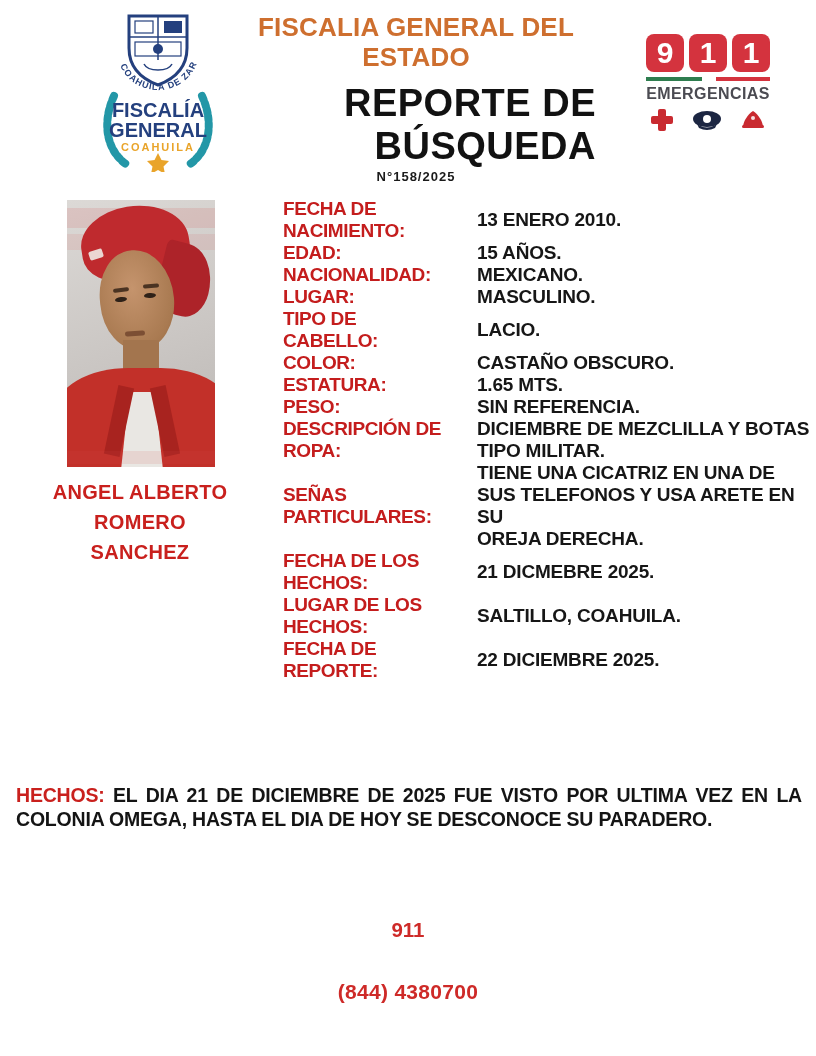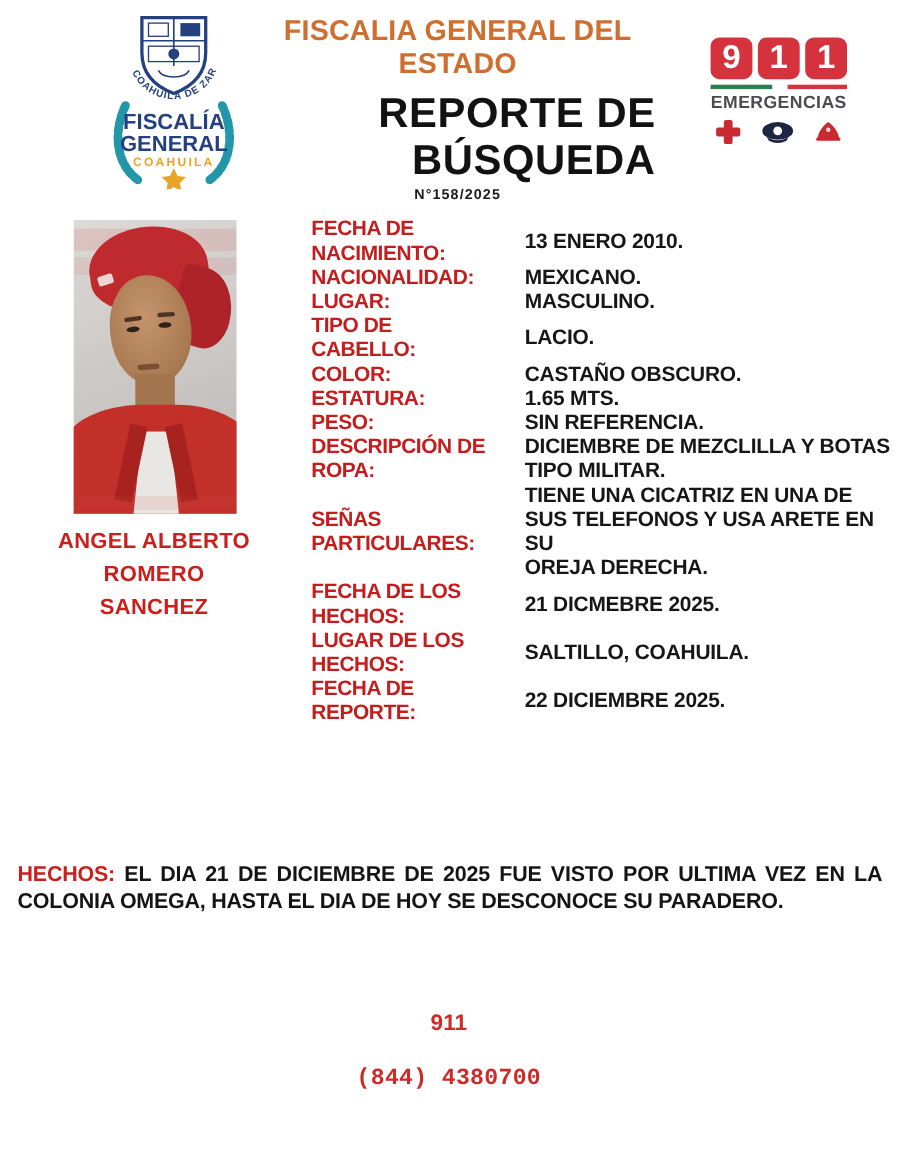--- a/index.html
+++ b/index.html
@@ -73,21 +73,21 @@
     line-height:22px; white-space:pre-line; letter-spacing:-0.2px; }
 
   
   .hechos { position:absolute; left:16px; top:783px; width:786px; text-align:justify;
     color:#141414; font-size:19.5px; font-weight:bold; line-height:24px; letter-spacing:-0.2px; }
   .hechos-label { color:#c9201d; }
 
   
   .footer { position:absolute; left:38px; top:916px; width:740px; text-align:center;
     color:#ce2a28; font-size:20.5px; font-weight:bold; line-height:27px; }
-  .footer-phone { margin-top:24px; font-size:21px; letter-spacing:0.3px;font-family:Liberation Mono, monospace; }
+  .footer-phone { margin-top:35px; font-size:21px; letter-spacing:0.3px; }
 </style>
 </head>
 <body>
 
 <div class="crest">
   <svg width="140" height="168" viewBox="0 0 140 168">
 
     <path d="M41,12 h58 v32 c0,20 -13,31 -29,37 c-16,-6 -29,-17 -29,-37 z" fill="#ffffff" stroke="#24407e" stroke-width="3"></path>
     <line x1="41" y1="33" x2="99" y2="33" stroke="#24407e" stroke-width="1.5"></line>
     <line x1="70" y1="12" x2="70" y2="56" stroke="#24407e" stroke-width="1.5"></line>
@@ -168,20 +168,24 @@
 ROMERO
 SANCHEZ</div>
 
 <div class="fields">
   <div class="frow">
     <div class="flabel">FECHA DE
 NACIMIENTO:</div>
     <div class="fvalue">13 ENERO 2010.</div>
   </div>
   <div class="frow">
+    <div class="flabel">EDAD:</div>
+    <div class="fvalue">15 AÑOS.</div>
+  </div>
+  <div class="frow">
     <div class="flabel">NACIONALIDAD:</div>
     <div class="fvalue">MEXICANO.</div>
   </div>
   <div class="frow">
     <div class="flabel">LUGAR:</div>
     <div class="fvalue">MASCULINO.</div>
   </div>
   <div class="frow">
     <div class="flabel">TIPO DE
 CABELLO:</div>

